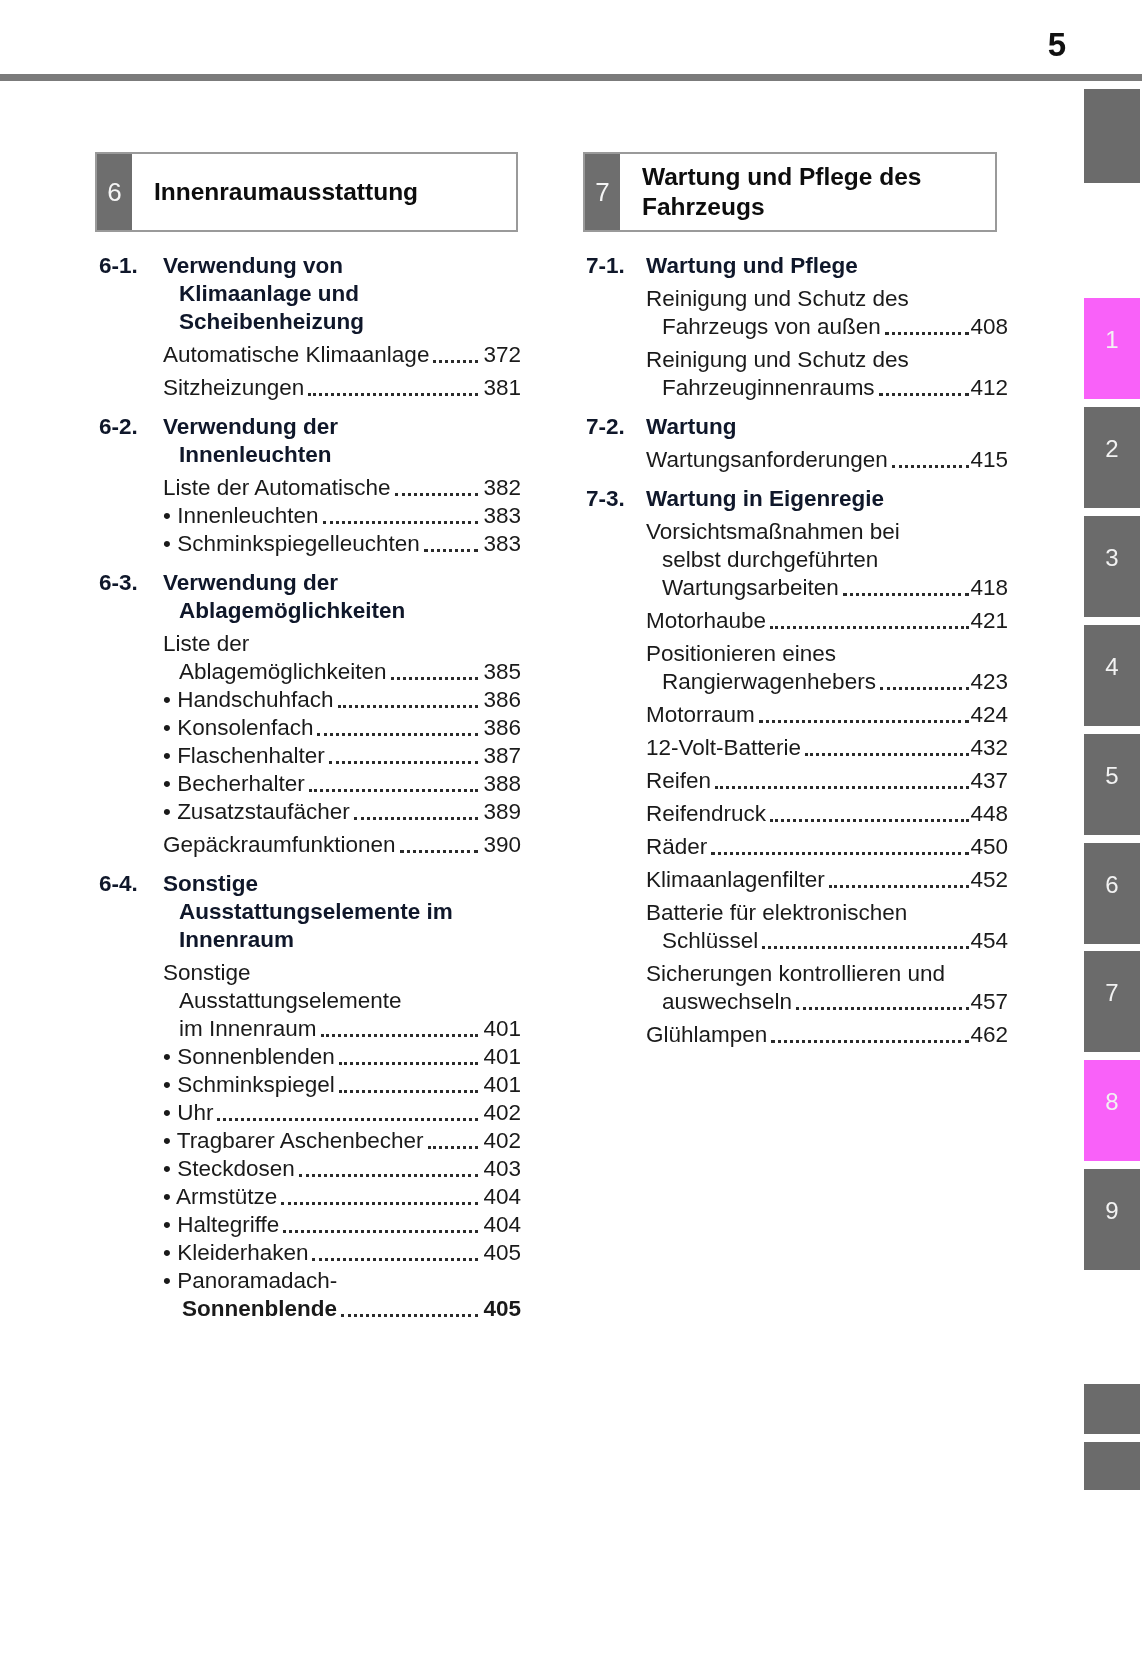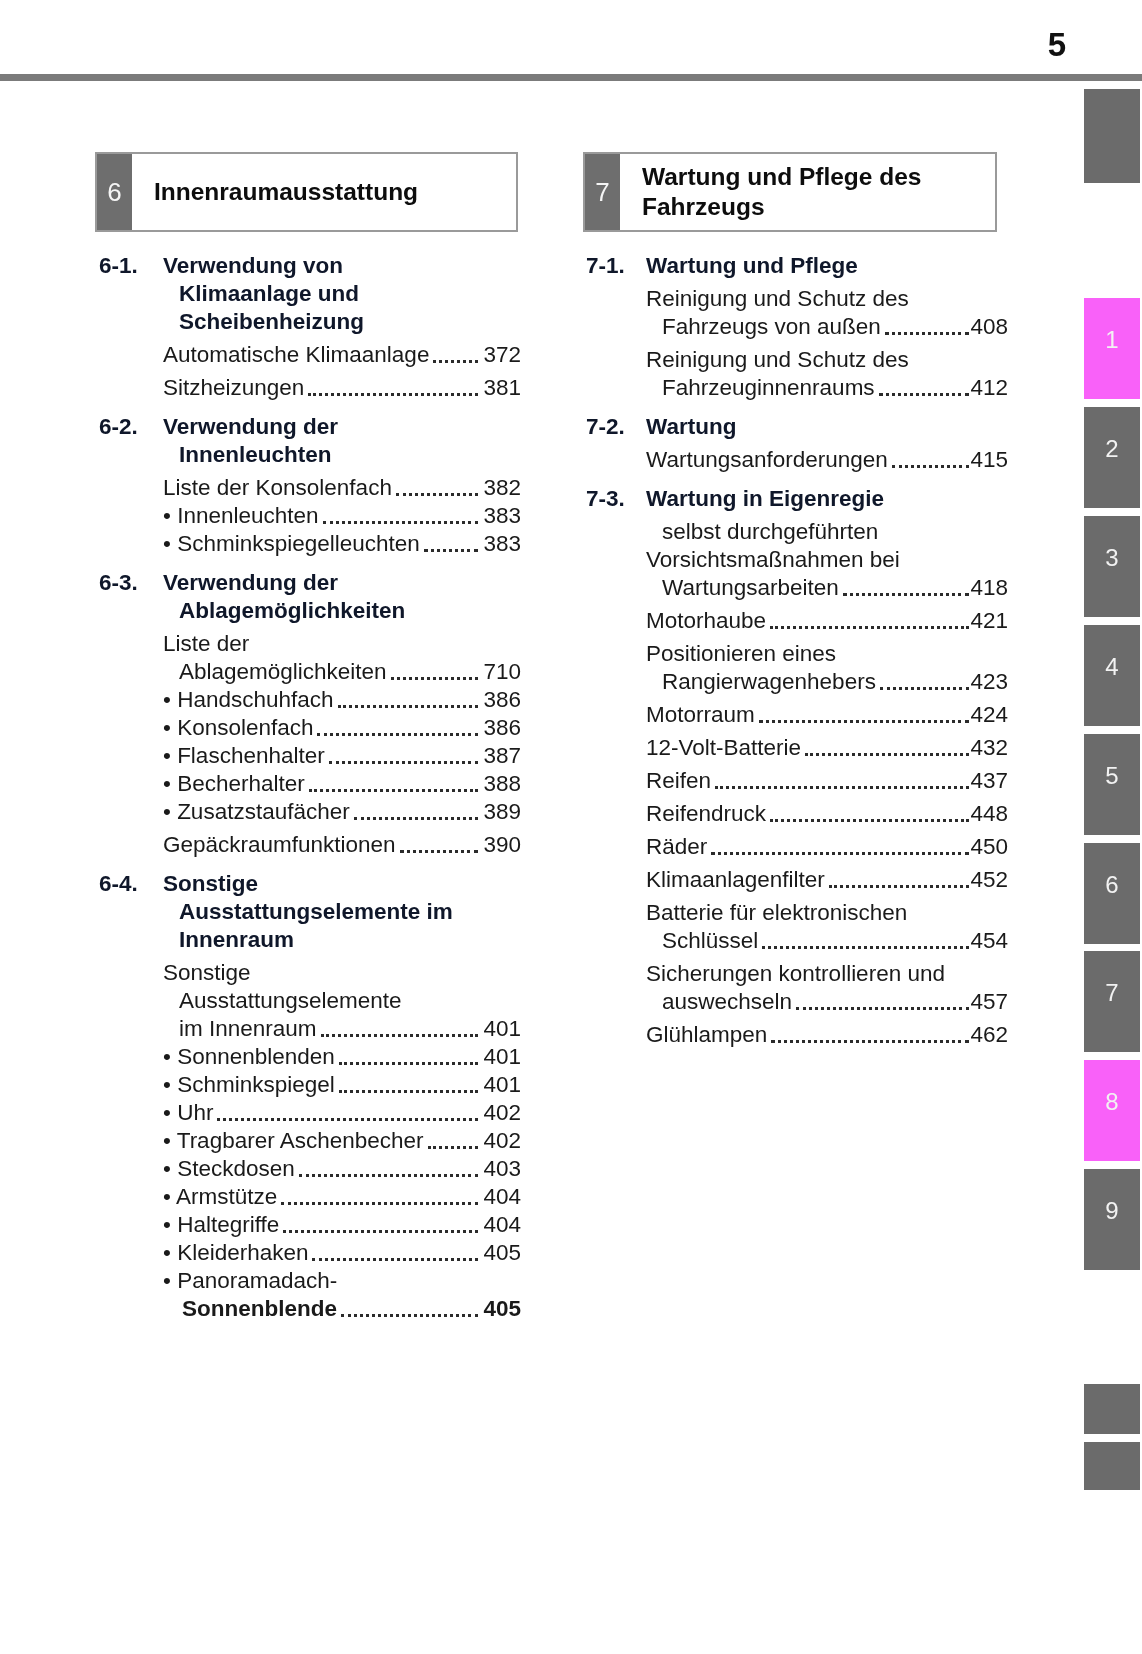--- a/index.html
+++ b/index.html
@@ -157,21 +157,21 @@
       </div>
       <div class="toc-section">
         <div class="sec-head">
           <span class="sec-id">6-2.</span>
           <div class="tl">Verwendung der</div>
           <div class="tl lc">Innenleuchten</div>
         </div>
         <div class="entries">
           <div class="entry">
             <div class="row">
-              <span class="txt">Liste der Konsolenfach</span>
+              <span class="txt">Liste der Automatische</span>
               <span class="leader"></span>
               <span class="pg">382</span>
             </div>
           </div>
           <div class="entry bullet">
             <div class="row">
               <span class="txt">• Innenleuchten</span>
               <span class="leader"></span>
               <span class="pg">383</span>
             </div>
@@ -190,21 +190,21 @@
           <span class="sec-id">6-3.</span>
           <div class="tl">Verwendung der</div>
           <div class="tl lc">Ablagemöglichkeiten</div>
         </div>
         <div class="entries">
           <div class="entry">
             <div class="pre">Liste der</div>
             <div class="row ci">
               <span class="txt">Ablagemöglichkeiten</span>
               <span class="leader"></span>
-              <span class="pg">710</span>
+              <span class="pg">385</span>
             </div>
           </div>
           <div class="entry bullet">
             <div class="row">
               <span class="txt">• Handschuhfach</span>
               <span class="leader"></span>
               <span class="pg">386</span>
             </div>
           </div>
           <div class="entry bullet">
@@ -368,22 +368,22 @@
           </div>
         </div>
       </div>
       <div class="toc-section">
         <div class="sec-head">
           <span class="sec-id">7-3.</span>
           <div class="tl">Wartung in Eigenregie</div>
         </div>
         <div class="entries">
           <div class="entry">
+            <div class="pre">Vorsichtsmaßnahmen bei</div>
             <div class="pre ci">selbst durchgeführten</div>
-            <div class="pre">Vorsichtsmaßnahmen bei</div>
             <div class="row ci">
               <span class="txt">Wartungsarbeiten</span>
               <span class="leader"></span>
               <span class="pg">418</span>
             </div>
           </div>
           <div class="entry">
             <div class="row">
               <span class="txt">Motorhaube</span>
               <span class="leader"></span>

